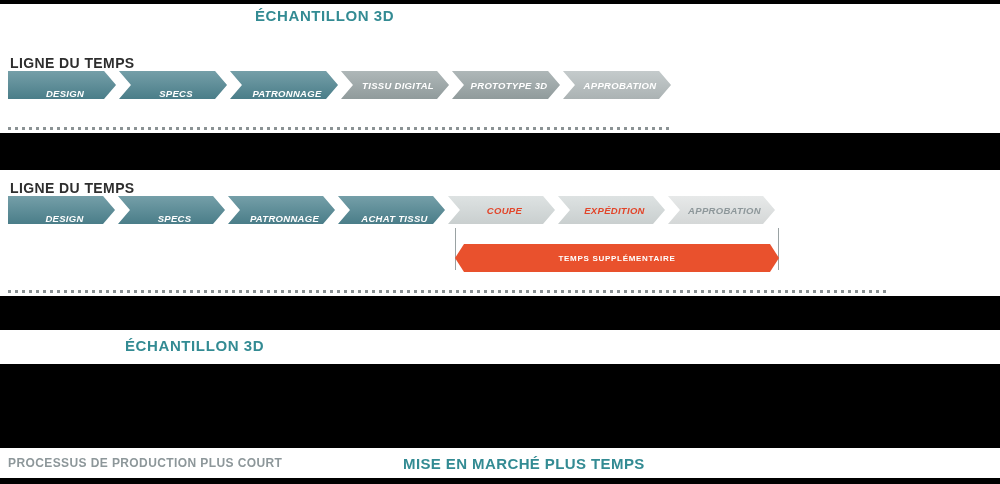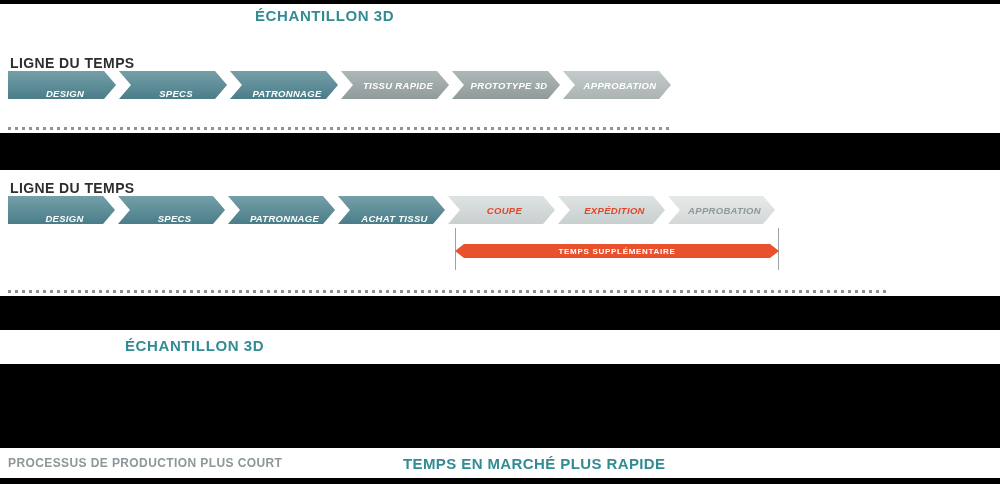--- a/index.html
+++ b/index.html
@@ -37,21 +37,21 @@
   .tone-palest span{color:#8d979a;}
 
   .dotted{position:absolute;height:3px;background:repeating-linear-gradient(to right,#8b9294 0 3px,transparent 3px 7px);}
   .dotted-1{left:8px;top:127px;width:662px;}
   .dotted-2{left:8px;top:290px;width:878px;}
 
   .vline{position:absolute;width:1px;background:#9aa2a3;top:228px;height:42px;}
   .vline-left{left:455px;}
   .vline-right{left:778px;}
 
-  .extra-time{position:absolute;left:455px;top:244px;width:324px;height:14px;background:#e9512d;
+  .extra-time{position:absolute;left:455px;top:244px;width:324px;height:28px;background:#e9512d;
     clip-path:polygon(0 50%, 9px 0, calc(100% - 9px) 0, 100% 50%, calc(100% - 9px) 100%, 9px 100%);
     display:flex;align-items:center;justify-content:center;}
   .extra-time span{color:#fff;font-size:8px;font-weight:bold;letter-spacing:.7px;white-space:nowrap;}
 
   .footer-left{position:absolute;left:8px;top:456px;font-size:12px;font-weight:bold;letter-spacing:.4px;color:#8d979a;white-space:nowrap;}
   .footer-right{position:absolute;left:403px;top:455px;font-size:15px;font-weight:bold;letter-spacing:.4px;color:#338b93;white-space:nowrap;}
 </style>
 </head>
 <body>
 
@@ -70,21 +70,21 @@
     <div class="step first tone-teal">
         <span>DESIGN</span>
       </div>
     <div class="step tone-teal">
         <span>SPECS</span>
       </div>
     <div class="step tone-teal">
         <span>PATRONNAGE</span>
       </div>
     <div class="step tone-gray">
-        <span>TISSU RAPIDE</span>
+        <span>TISSU DIGITAL</span>
       </div>
     <div class="step tone-gray">
         <span>PROTOTYPE 3D</span>
       </div>
     <div class="step tone-light">
         <span>APPROBATION</span>
       </div>
   </div>
 
   <div class="dotted dotted-1"></div>
@@ -120,15 +120,15 @@
 
   <div class="extra-time">
     <span>TEMPS SUPPLÉMENTAIRE</span>
   </div>
 
   <div class="dotted dotted-2"></div>
 
   <div class="heading heading-bottom">ÉCHANTILLON 3D</div>
 
   <div class="footer-left">PROCESSUS DE PRODUCTION PLUS COURT</div>
-  <div class="footer-right">TEMPS EN MARCHÉ PLUS RAPIDE</div>
+  <div class="footer-right">MISE EN MARCHÉ PLUS TEMPS</div>
 
 </div>
 
 </body></html>

